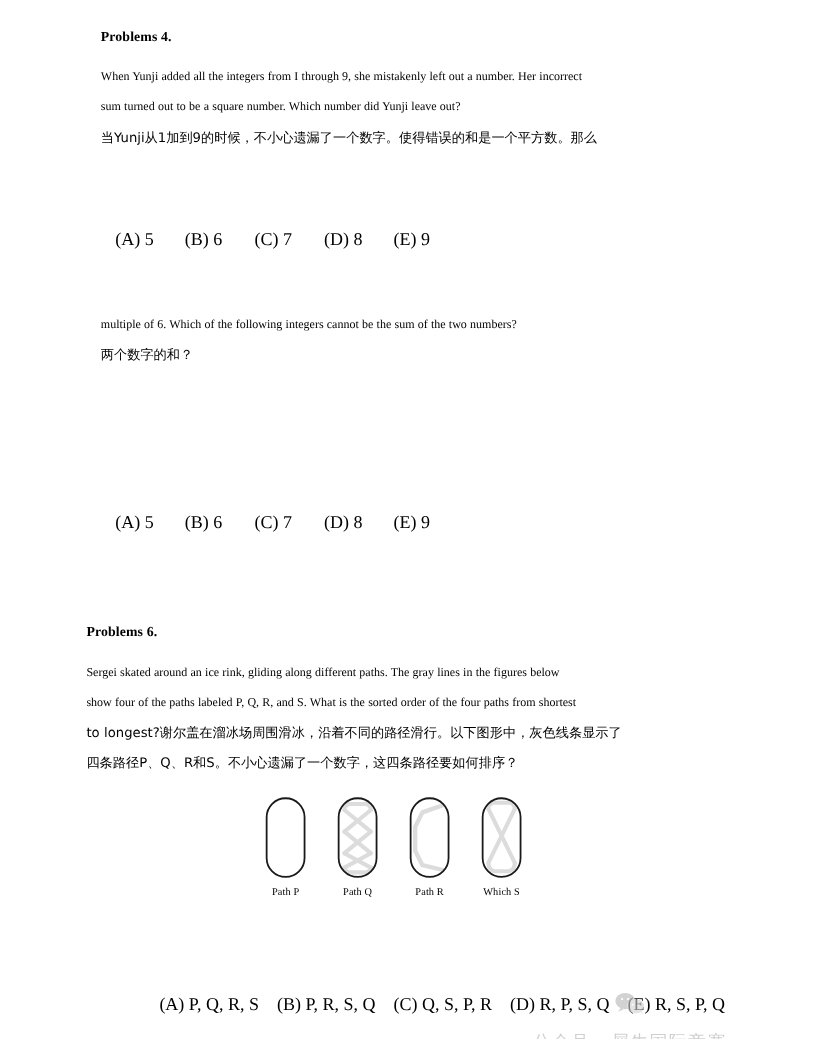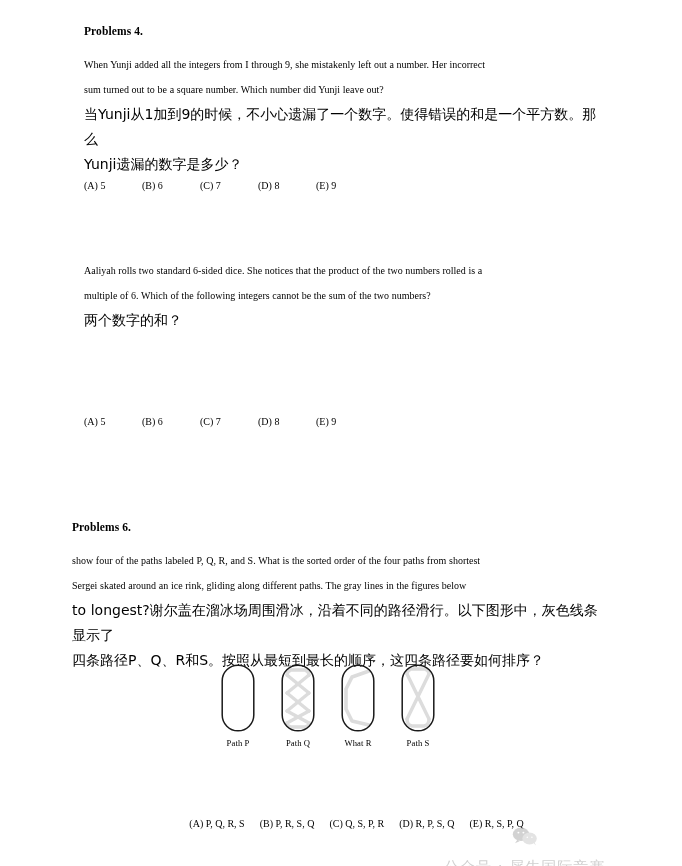--- a/index.html
+++ b/index.html
@@ -31,26 +31,26 @@
   }
   .body-text {
     font-size: 10px;
     line-height: 25px;
     margin: 0;
     text-align: left;
     word-spacing: 0.2px;
   }
   .cn {
     font-family: "DejaVu Sans", "Liberation Sans", sans-serif;
-    font-size: 14px;
+    font-size: 11px;
   }
   .choices {
-    font-size: 10px;
+    font-size: 15px;
     line-height: 1.0;
-    margin: 0;
+    margin: 12px;
     white-space: nowrap;
   }
   .choices .opt {
     display: inline-block;
   }
 
   
   #p4 { position: absolute; left: 84px; top: 26px; width: 526px; }
   #p4-choices { position: absolute; left: 84px; top: 181px; width: 526px; }
   #p5 { position: absolute; left: 84px; top: 258px; width: 526px; }
@@ -109,43 +109,41 @@
 </head>
 <body>
 
 <div class="page">
 
   <div id="p4">
     <div class="problem-title">Problems 4.</div>
     <div class="body-text">When Yunji added all the integers from I through 9, she mistakenly left out a number. Her incorrect</div>
     <div class="body-text">sum turned out to be a square number. Which number did Yunji leave out?</div>
     <div class="body-text cn">当Yunji从1加到9的时候，不小心遗漏了一个数字。使得错误的和是一个平方数。那么</div>
-    <div class="body-text cn">Yunji遗漏的数字是多少？</div>
   </div>
 
   <div id="p4-choices" class="choices">
     <span class="opt">(A) 5</span><span class="opt">(B) 6</span><span class="opt">(C) 7</span><span class="opt">(D) 8</span><span class="opt">(E) 9</span>
   </div>
 
   <div id="p5">
-    <div class="body-text">Aaliyah rolls two standard 6-sided dice. She notices that the product of the two numbers rolled is a</div>
     <div class="body-text">multiple of 6. Which of the following integers cannot be the sum of the two numbers?</div>
     <div class="body-text cn">两个数字的和？</div>
   </div>
 
   <div id="p5-choices" class="choices">
     <span class="opt">(A) 5</span><span class="opt">(B) 6</span><span class="opt">(C) 7</span><span class="opt">(D) 8</span><span class="opt">(E) 9</span>
   </div>
 
   <div id="p6">
     <div class="problem-title">Problems 6.</div>
+    <div class="body-text">Sergei skated around an ice rink, gliding along different paths. The gray lines in the figures below</div>
     <div class="body-text">show four of the paths labeled P, Q, R, and S. What is the sorted order of the four paths from shortest</div>
-    <div class="body-text">Sergei skated around an ice rink, gliding along different paths. The gray lines in the figures below</div>
     <div class="body-text cn">to longest?谢尔盖在溜冰场周围滑冰，沿着不同的路径滑行。以下图形中，灰色线条显示了</div>
-    <div class="body-text cn">四条路径P、Q、R和S。按照从最短到最长的顺序，这四条路径要如何排序？</div>
+    <div class="body-text cn">四条路径P、Q、R和S。不小心遗漏了一个数字，这四条路径要如何排序？</div>
   </div>
 
   <div id="figures">
     <div class="fig-row">
 
       <div class="fig-cell">
         <svg width="36" height="70" viewBox="0 0 36 70">
           <rect x="2.2" y="2.2" width="31.6" height="65.6" rx="15.8" ry="15.8" fill="#ffffff" stroke="#1a1a1a" stroke-width="1.5"></rect>
         </svg>
         <div class="fig-label">Path P</div>
@@ -168,34 +166,34 @@
         <div class="fig-label">Path Q</div>
       </div>
 
       <div class="fig-cell">
         <svg width="36" height="70" viewBox="0 0 36 70">
           <g stroke="#dcdcdc" stroke-width="3.6" fill="none" stroke-linejoin="round" stroke-linecap="round">
             <path d="M29 8 L12 14 L6 26 L6 46 L12 58 L29 62"></path>
           </g>
           <rect x="2.2" y="2.2" width="31.6" height="65.6" rx="15.8" ry="15.8" fill="none" stroke="#1a1a1a" stroke-width="1.5"></rect>
         </svg>
-        <div class="fig-label">What R</div>
+        <div class="fig-label">Path R</div>
       </div>
 
       <div class="fig-cell">
         <svg width="36" height="70" viewBox="0 0 36 70">
           <g stroke="#dcdcdc" stroke-width="3.4" fill="none" stroke-linecap="round">
             <path d="M7 11 L29 56"></path>
             <path d="M29 11 L7 56"></path>
             <path d="M7 11 Q7 7 11 6 L25 6 Q29 7 29 11"></path>
             <path d="M7 56 Q7 62 12 63 L24 63 Q29 62 29 56"></path>
           </g>
           <rect x="2.2" y="2.2" width="31.6" height="65.6" rx="15.8" ry="15.8" fill="none" stroke="#1a1a1a" stroke-width="1.5"></rect>
         </svg>
-        <div class="fig-label">Path S</div>
+        <div class="fig-label">Which S</div>
       </div>
 
     </div>
   </div>
 
   <div id="p6-choices" class="choices">
     <span class="opt">(A) P, Q, R, S</span><span class="opt">(B) P, R, S, Q</span><span class="opt">(C) Q, S, P, R</span><span class="opt">(D) R, P, S, Q</span><span class="opt">(E) R, S, P, Q</span>
   </div>
 
   <div class="watermark">

